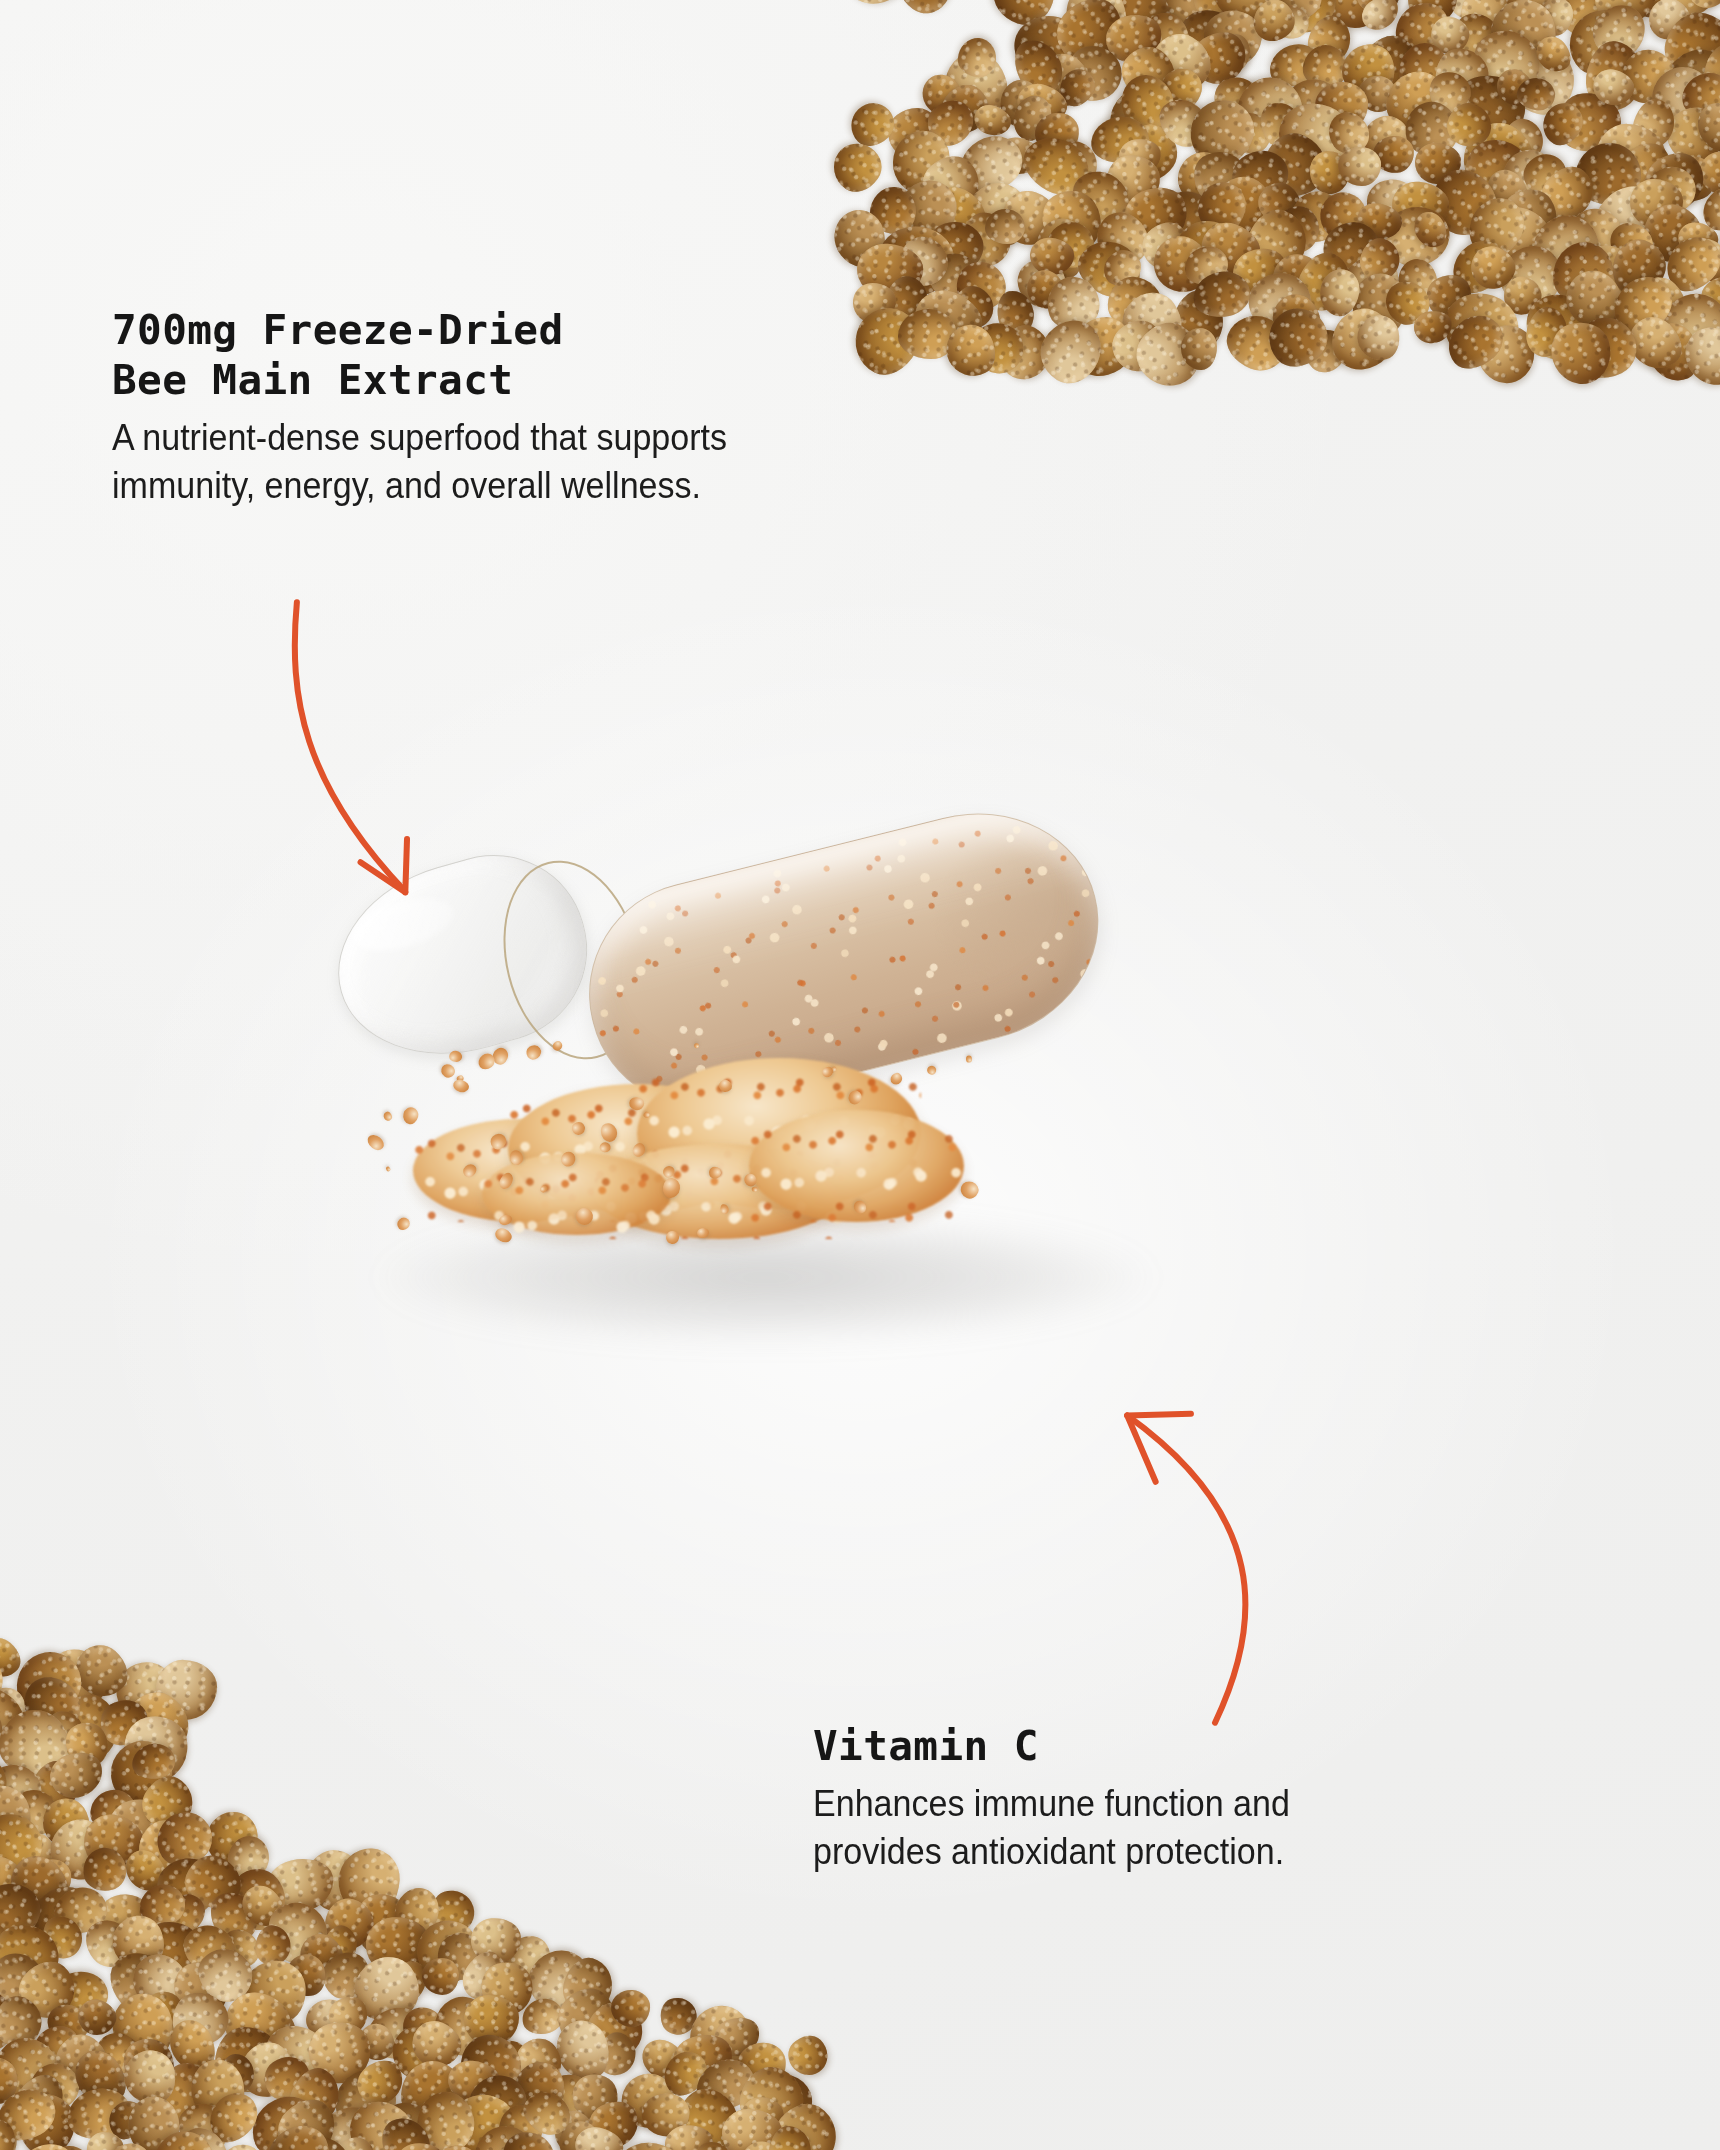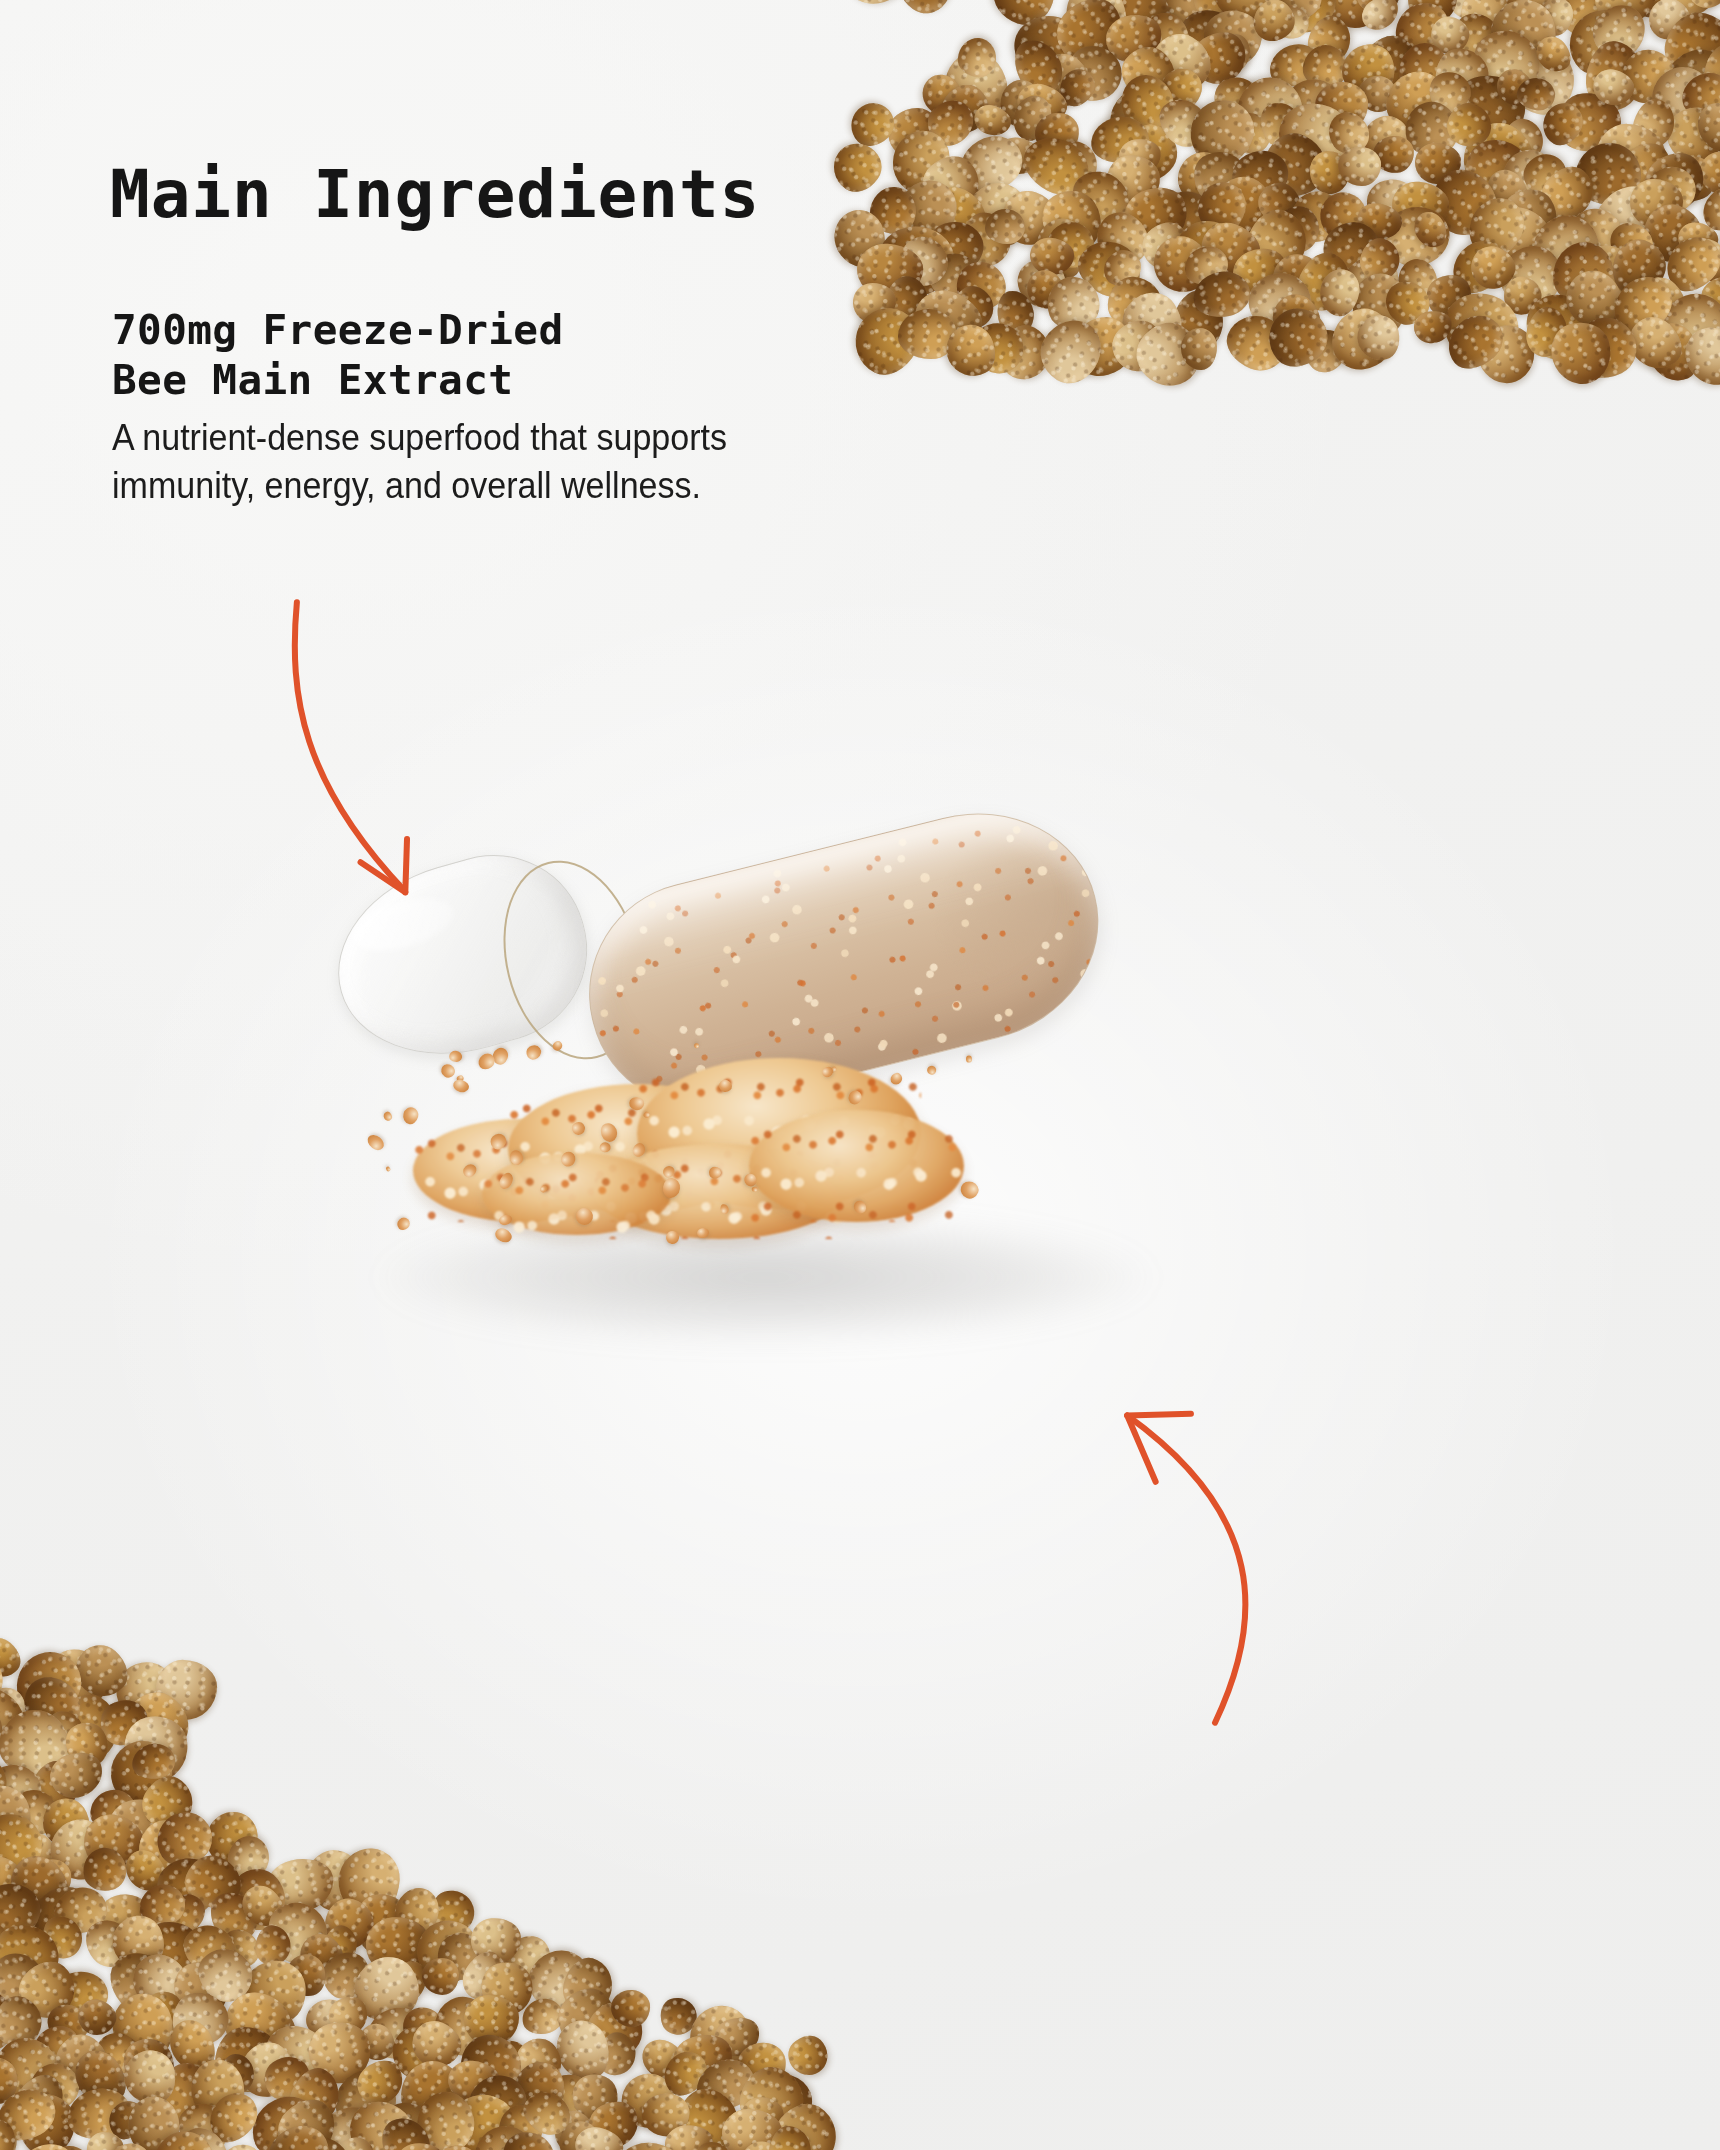--- a/index.html
+++ b/index.html
@@ -747,29 +747,33 @@
       <div class="granule" style="left: 661px; top: 471px; width: 44px; height: 41px; background: radial-gradient(circle at 32% 26%, rgb(187, 144, 85) 0%, rgb(187, 144, 85) 18%, rgb(127, 86, 36) 78%, rgb(127, 86, 36) 100%); transform: rotate(76deg); z-index: 1140;"></div>
       <div class="granule" style="left: 678px; top: 476px; width: 48px; height: 38px; background: radial-gradient(circle at 32% 26%, rgb(224, 199, 154) 0%, rgb(224, 199, 154) 18%, rgb(171, 127, 69) 78%, rgb(171, 127, 69) 100%); transform: rotate(12deg); z-index: 1145;"></div>
       <div class="granule" style="left: 720px; top: 488px; width: 67px; height: 73px; background: radial-gradient(circle at 32% 26%, rgb(202, 160, 92) 0%, rgb(202, 160, 92) 18%, rgb(138, 90, 34) 78%, rgb(138, 90, 34) 100%); transform: rotate(110deg); z-index: 1145;"></div>
       <div class="granule" style="left: 768px; top: 473px; width: 48px; height: 39px; background: radial-gradient(circle at 32% 26%, rgb(214, 176, 114) 0%, rgb(214, 176, 114) 18%, rgb(150, 101, 42) 78%, rgb(150, 101, 42) 100%); transform: rotate(354deg); z-index: 1141;"></div>
       <div class="granule" style="left: 797px; top: 491px; width: 40px; height: 36px; background: radial-gradient(circle at 32% 26%, rgb(207, 159, 85) 0%, rgb(207, 159, 85) 18%, rgb(141, 94, 37) 78%, rgb(141, 94, 37) 100%); transform: rotate(247deg); z-index: 1144;"></div>
       <div class="granule" style="left: 843px; top: 490px; width: 42px; height: 43px; background: radial-gradient(circle at 32% 26%, rgb(202, 160, 92) 0%, rgb(202, 160, 92) 18%, rgb(138, 90, 34) 78%, rgb(138, 90, 34) 100%); transform: rotate(36deg); z-index: 1140;"></div>
       <div class="granule" style="left: 868px; top: 478px; width: 50px; height: 42px; background: radial-gradient(circle at 32% 26%, rgb(194, 145, 63) 0%, rgb(194, 145, 63) 18%, rgb(134, 86, 31) 78%, rgb(134, 86, 31) 100%); transform: rotate(272deg); z-index: 1141;"></div>
       <div class="granule" style="left: 858px; top: 503px; width: 54px; height: 51px; background: radial-gradient(circle at 32% 26%, rgb(224, 199, 154) 0%, rgb(224, 199, 154) 18%, rgb(171, 127, 69) 78%, rgb(171, 127, 69) 100%); transform: rotate(326deg); z-index: 1152;"></div>
     </div>
 
-  <h1 class="page-title">Main Ingredients</h1>
 
   <div class="ing-block" id="block-bee">
     <div class="ing-heading">700mg Freeze-Dried
 Bee Main Extract</div>
     <div class="ing-desc">A nutrient-dense superfood that supports
 immunity, energy, and overall wellness.</div>
   </div>
 
+  <div class="ing-block" id="block-vitc">
+    <div class="ing-heading">Vitamin C</div>
+    <div class="ing-desc">Enhances immune function and
+provides antioxidant protection.</div>
+  </div>
 
   <div class="capsule-scene">
     <div class="scene-shadow"></div>
 
     <div class="cap-empty"></div>
     <div class="cap-rim"></div>
 
     <div class="cap-filled">
       <div class="cap-grain"></div>
       <div class="cap-gloss"></div>

